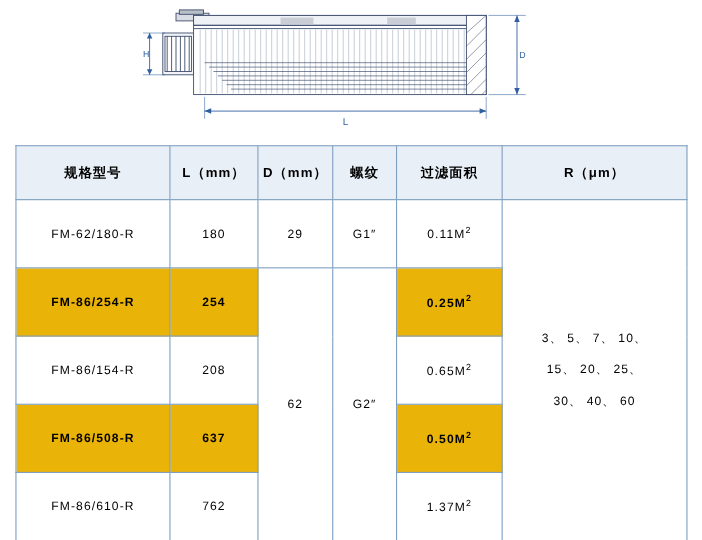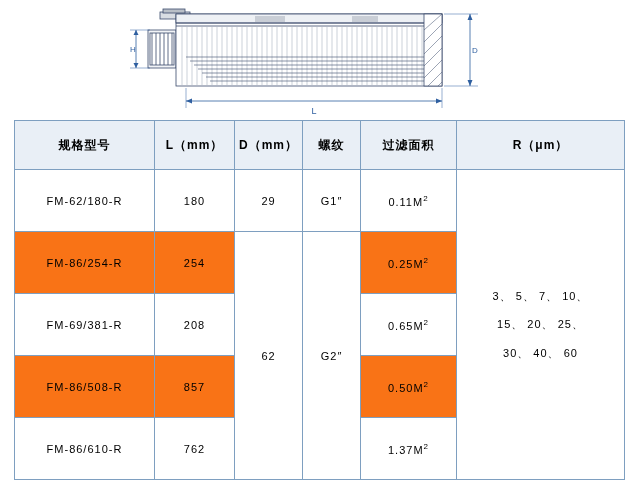--- a/index.html
+++ b/index.html
@@ -28,21 +28,21 @@
   .dwg-svg {
     position: absolute;
     left: 0;
     top: 0;
   }
 
   
   .table-wrap {
     position: absolute;
     left: 14px;
-    top: 120px;
+    top: 132px;
     width: 610px;
   }
   table.spec {
     border-collapse: collapse;
     width: 610px;
     table-layout: fixed;
   }
   table.spec th, table.spec td {
     border: 1px solid #7e9fc0;
     text-align: center;
@@ -55,21 +55,22 @@
   table.spec thead th {
     background: #e9eff6;
     height: 46px;
     font-weight: bold;
     font-size: 12px;
   }
   table.spec tbody td {
     height: 59px;
   }
   tr.alt td.shaded {
-    background: #f97316;
+    background: #eab308;
+    font-weight: bold;
   }
   td.model {
     letter-spacing: 1px;
   }
   td.rcol {
     font-size: 11px;
     line-height: 2.6;
     letter-spacing: 1px;
   }
   sup {
@@ -247,28 +248,28 @@
 
         <tr class="alt">
           <td class="model shaded">FM-86/254-R</td>
           <td class="shaded">254</td>
           <td rowspan="4">62</td>
           <td rowspan="4">G2″</td>
           <td class="shaded"><span>0.25M</span><sup>2</sup></td>
         </tr>
 
         <tr>
-          <td class="model">FM-69/381-R</td>
+          <td class="model">FM-86/154-R</td>
           <td>208</td>
           <td><span>0.65M</span><sup>2</sup></td>
         </tr>
 
         <tr class="alt">
           <td class="model shaded">FM-86/508-R</td>
-          <td class="shaded">857</td>
+          <td class="shaded">637</td>
           <td class="shaded"><span>0.50M</span><sup>2</sup></td>
         </tr>
 
         <tr>
           <td class="model">FM-86/610-R</td>
           <td>762</td>
           <td><span>1.37M</span><sup>2</sup></td>
         </tr>
       </tbody>
     </table>

